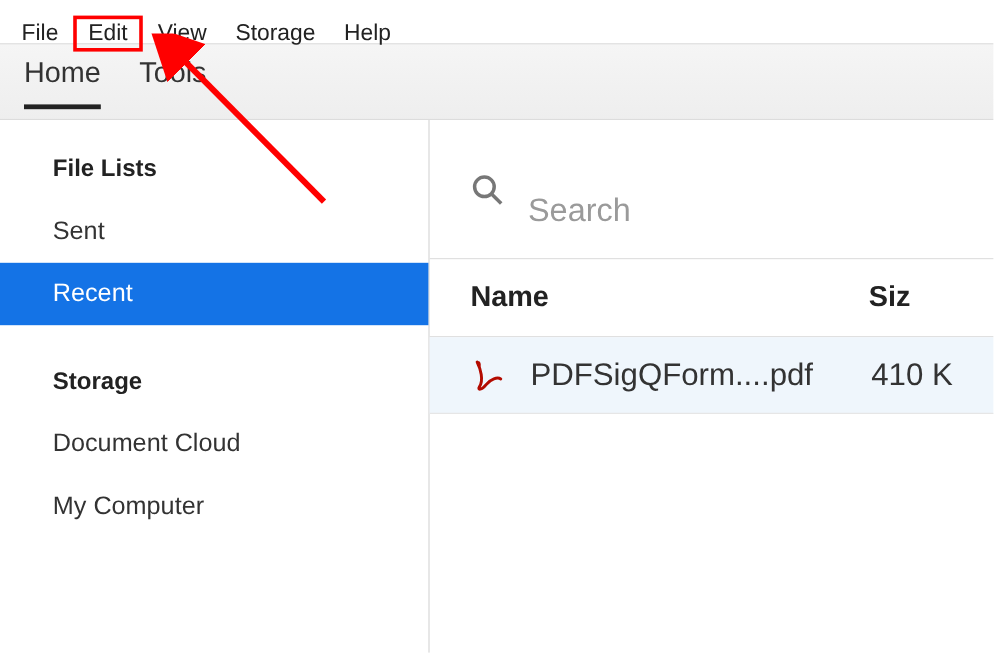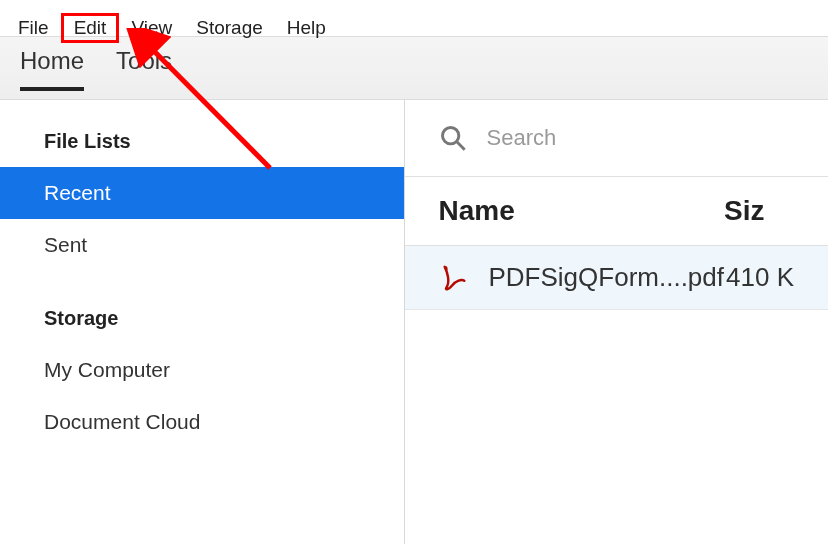--- a/index.html
+++ b/index.html
@@ -88,30 +88,31 @@
       display: flex;
       align-items: center;
       gap: 20px;
       padding: 24px 34px 24px 34px;
       border-bottom: 1px solid #e0e0e0;
     }
     .search-icon svg { width: 28px; height: 28px; display:block; }
     .search-input {
       border: none;
       outline: none;
-      font-size: 22px;
+      font-size: 27px;
       color: #888;
       flex: 1;
       background: transparent;
+      margin-top: 36px;
     }
     .search-input::placeholder { color: #9a9a9a; }
     .table-header {
       display: flex;
       font-weight: 700;
-      font-size: 28px;
+      font-size: 24px;
       padding: 18px 34px;
       border-bottom: 1px solid #e0e0e0;
     }
     .col-name { flex: 1; }
     .col-size { width: 70px; text-align: left; }
     .table-row {
       display: flex;
       align-items: center;
       padding: 16px 34px;
       border-bottom: 1px solid #e6e6e6;
@@ -142,26 +143,26 @@
 
 <div class="toolbar">
   <div class="tab active">Home</div>
   <div class="tab">Tools</div>
 </div>
 
 <div class="main">
 
   <div class="sidebar">
     <div class="section-title">File Lists</div>
+    <div class="sidebar-item">Sent</div>
     <div class="sidebar-item selected">Recent</div>
-    <div class="sidebar-item">Sent</div>
     <div style="height:22px"></div>
     <div class="section-title">Storage</div>
+    <div class="sidebar-item">Document Cloud</div>
     <div class="sidebar-item">My Computer</div>
-    <div class="sidebar-item">Document Cloud</div>
   </div>
 
   <div class="content">
     <div class="search-row">
       <span class="search-icon">
         <svg viewBox="0 0 24 24" fill="none" stroke="#777" stroke-width="2.5">
           <circle cx="10" cy="10" r="7"></circle>
           <line x1="15.5" y1="15.5" x2="22" y2="22"></line>
         </svg>
       </span>

